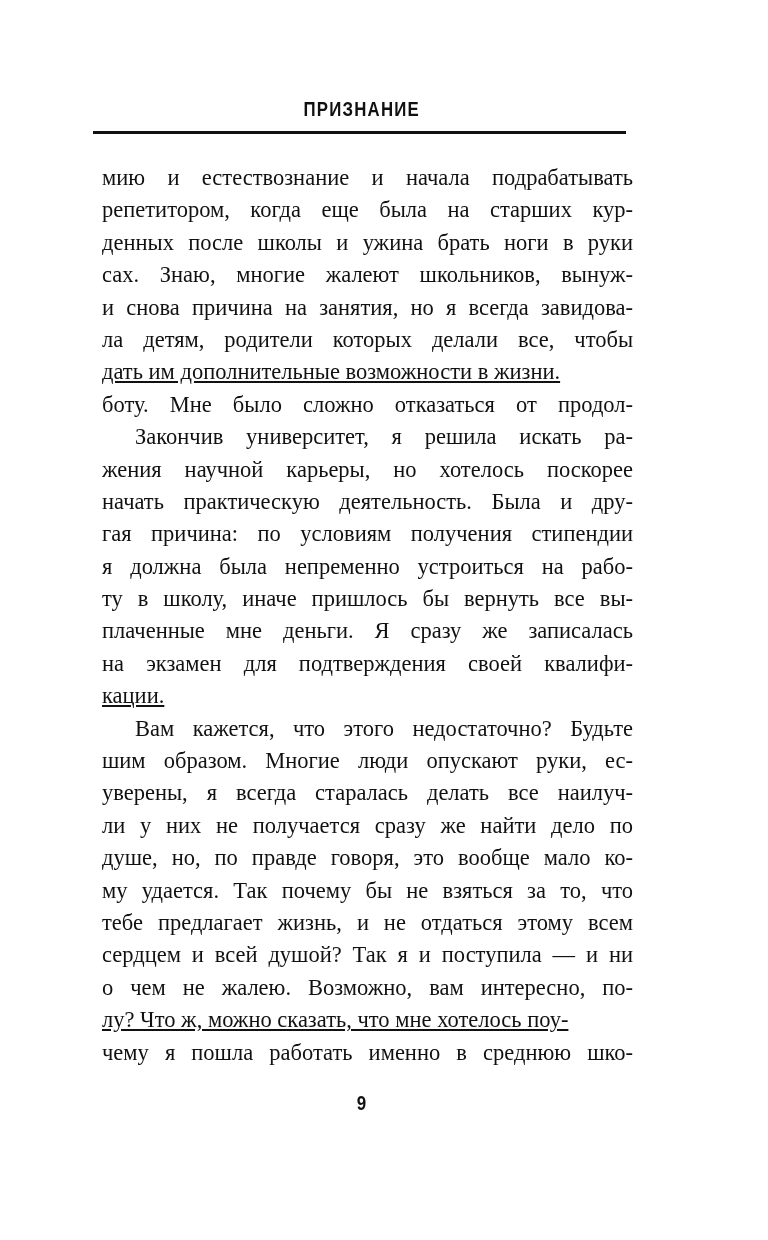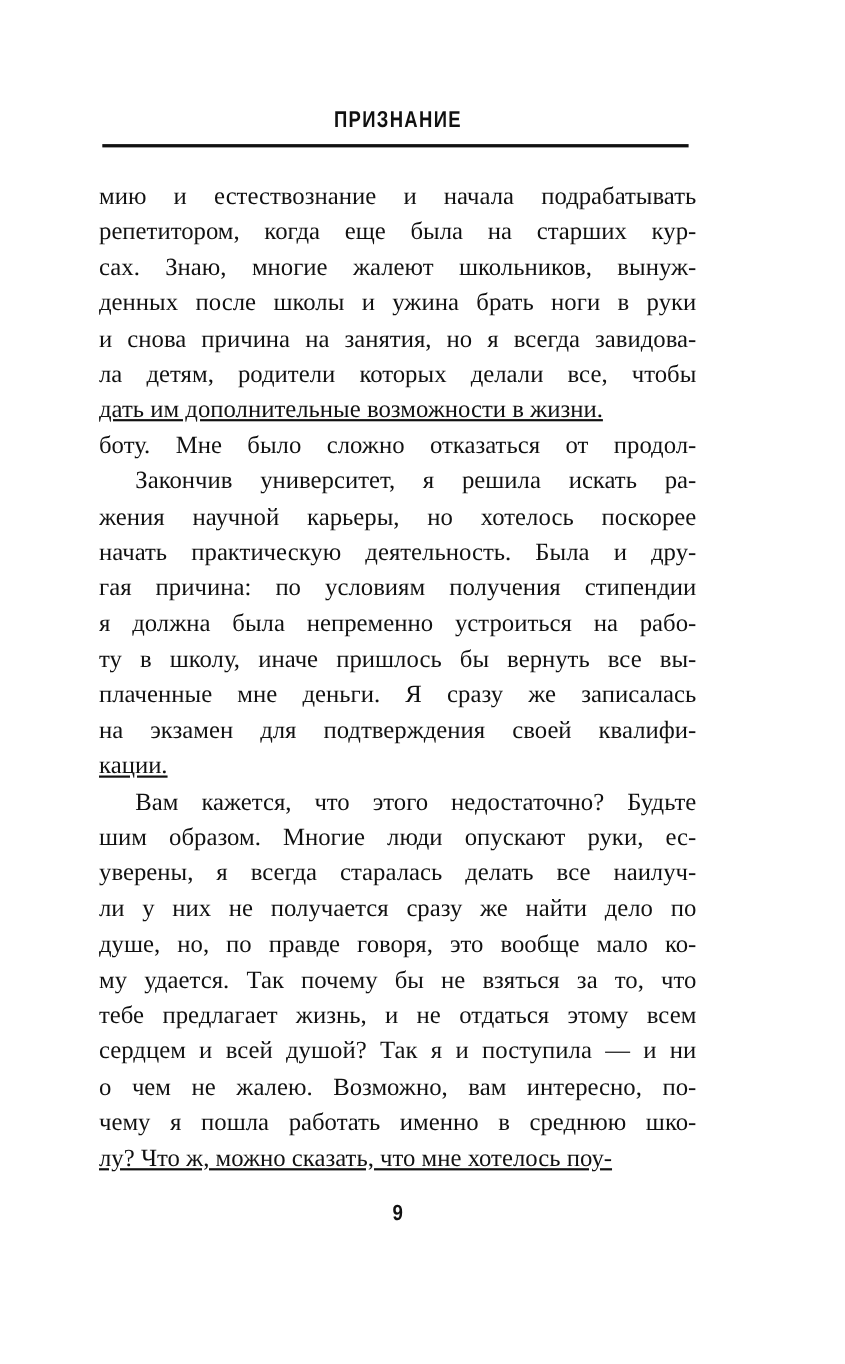--- a/index.html
+++ b/index.html
@@ -46,21 +46,21 @@
     position: absolute;
     top: 131px;
     left: 3px;
     right: 7px;
     height: 2.6px;
     background: var(--ink, #111111);
   }
   .page-body {
     position: absolute;
     top: 162px;
-    left: 0;
+    left: 12px;
     right: 0;
   }
   .paragraph {
     margin: 0;
     padding: 0;
   }
   .line {
     font-size: 22.5px;
     line-height: 32.4px;
     text-align: justify;
@@ -102,22 +102,22 @@
     <div class="running-head">
       <span class="condensed">ПРИЗНАНИЕ</span>
     </div>
 
     <div class="rule"></div>
 
     <div class="page-body" id="page-body">
         <div class="paragraph">
           <div class="line">мию и естествознание и начала подрабатывать</div>
           <div class="line">репетитором, когда еще была на старших кур-</div>
+          <div class="line">денных после школы и ужина брать ноги в руки</div>
           <div class="line">сах. Знаю, многие жалеют школьников, вынуж-</div>
-          <div class="line">денных после школы и ужина брать ноги в руки</div>
           <div class="line">и снова причина на занятия, но я всегда завидова-</div>
           <div class="line">ла детям, родители которых делали все, чтобы</div>
           <div class="line para-last">дать им дополнительные возможности в жизни.</div>
         </div>
         <div class="paragraph">
           <div class="line">боту. Мне было сложно отказаться от продол-</div>
           <div class="line first-indent">Закончив университет, я решила искать ра-</div>
           <div class="line">жения научной карьеры, но хотелось поскорее</div>
           <div class="line">начать практическую деятельность. Была и дру-</div>
           <div class="line">гая причина: по условиям получения стипендии</div>
@@ -130,22 +130,22 @@
         <div class="paragraph">
           <div class="line first-indent">Вам кажется, что этого недостаточно? Будьте</div>
           <div class="line">шим образом. Многие люди опускают руки, ес-</div>
           <div class="line">уверены, я всегда старалась делать все наилуч-</div>
           <div class="line">ли у них не получается сразу же найти дело по</div>
           <div class="line">душе, но, по правде говоря, это вообще мало ко-</div>
           <div class="line">му удается. Так почему бы не взяться за то, что</div>
           <div class="line">тебе предлагает жизнь, и не отдаться этому всем</div>
           <div class="line">сердцем и всей душой? Так я и поступила — и ни</div>
           <div class="line">о чем не жалею. Возможно, вам интересно, по-</div>
+          <div class="line para-last">лу? Что ж, можно сказать, что мне хотелось поу-</div>
           <div class="line">чему я пошла работать именно в среднюю шко-</div>
-          <div class="line para-last">лу? Что ж, можно сказать, что мне хотелось поу-</div>
         </div>
       </div>
 
     <div class="folio">
       <span class="condensed">9</span>
     </div>
 
   </div>
 </div>
 

